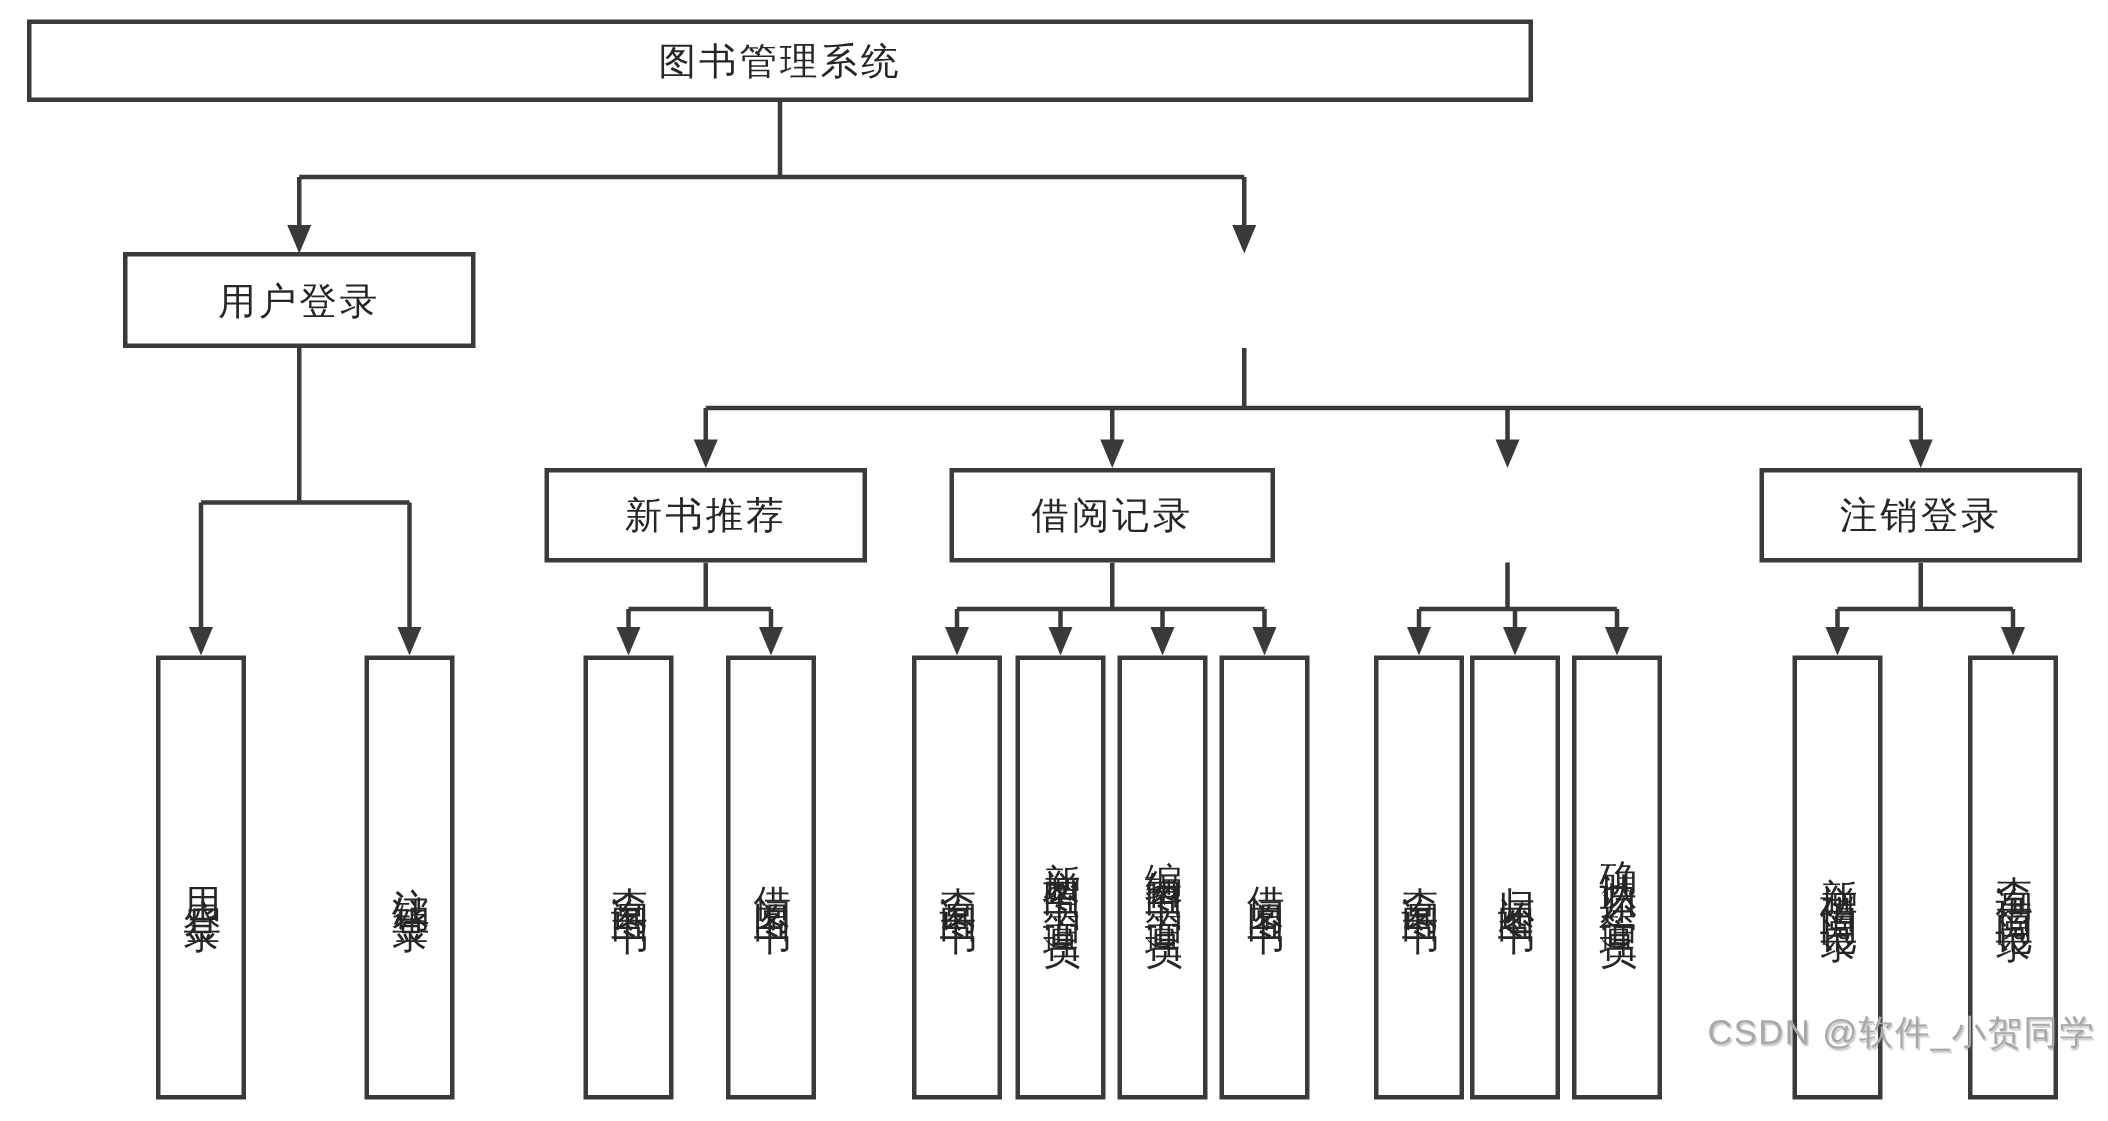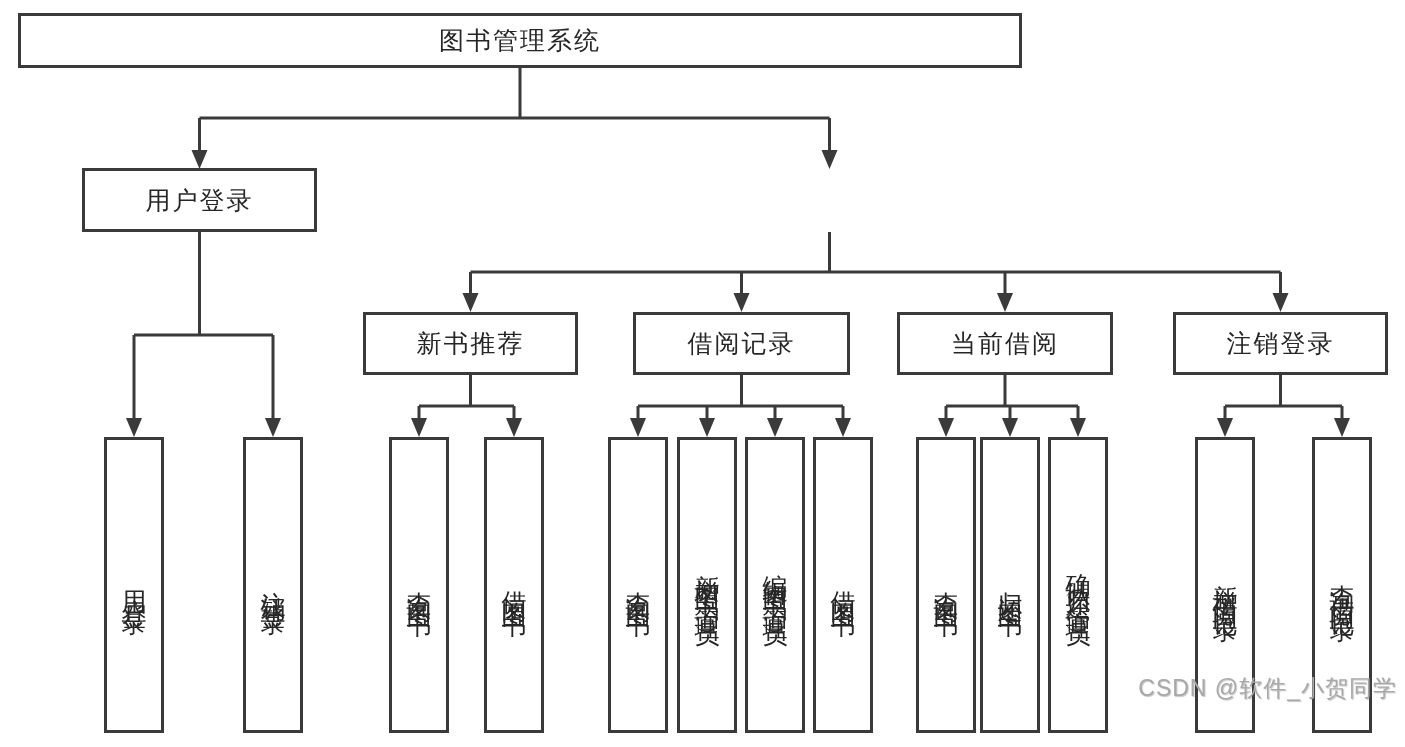--- a/index.html
+++ b/index.html
@@ -84,23 +84,20 @@
   <div class="node" style="left:82px;top:168px;width:235px;height:64px">
     <span>用户登录</span>
   </div>
 
   <div class="node" style="left:363px;top:312px;width:215px;height:63px">
     <span>新书推荐</span>
   </div>
   <div class="node" style="left:633px;top:312px;width:217px;height:63px">
     <span>借阅记录</span>
   </div>
-  <div class="node" style="left:897px;top:312px;width:216px;height:63px">
-    <span>当前借阅</span>
-  </div>
   <div class="node" style="left:1173px;top:312px;width:215px;height:63px">
     <span>注销登录</span>
   </div>
 
   <div class="leaf" style="left:104px;top:437px;width:60px;height:296px">
     <span>用户登录</span>
   </div>
   <div class="leaf" style="left:243px;top:437px;width:60px;height:296px">
     <span>注销登录</span>
   </div>

